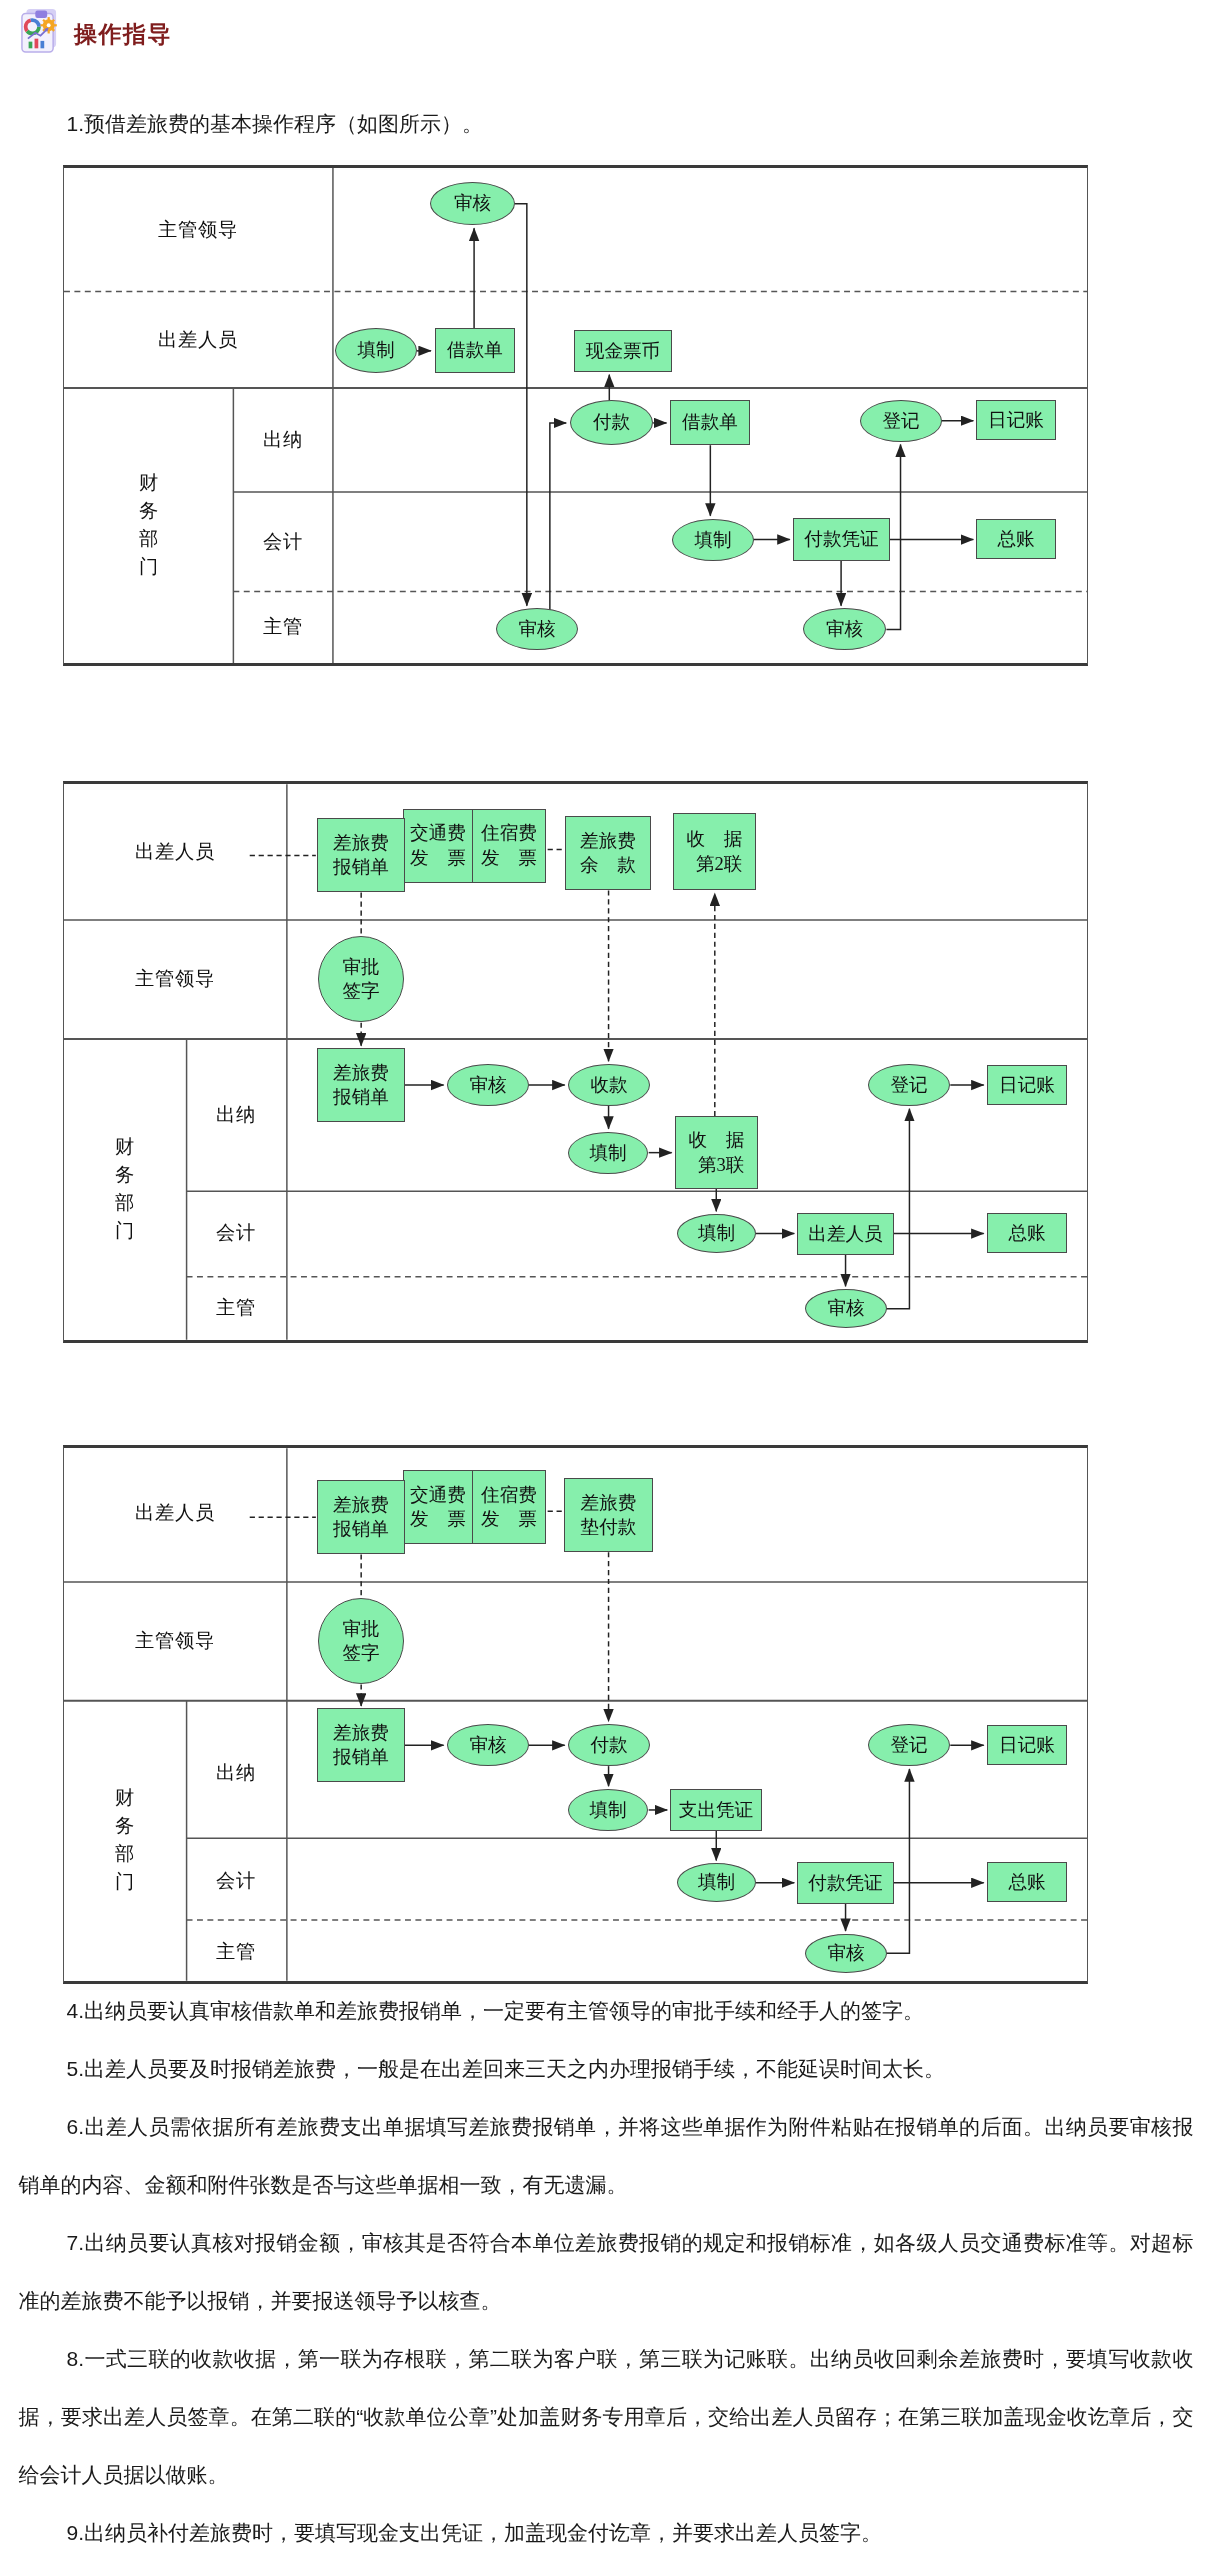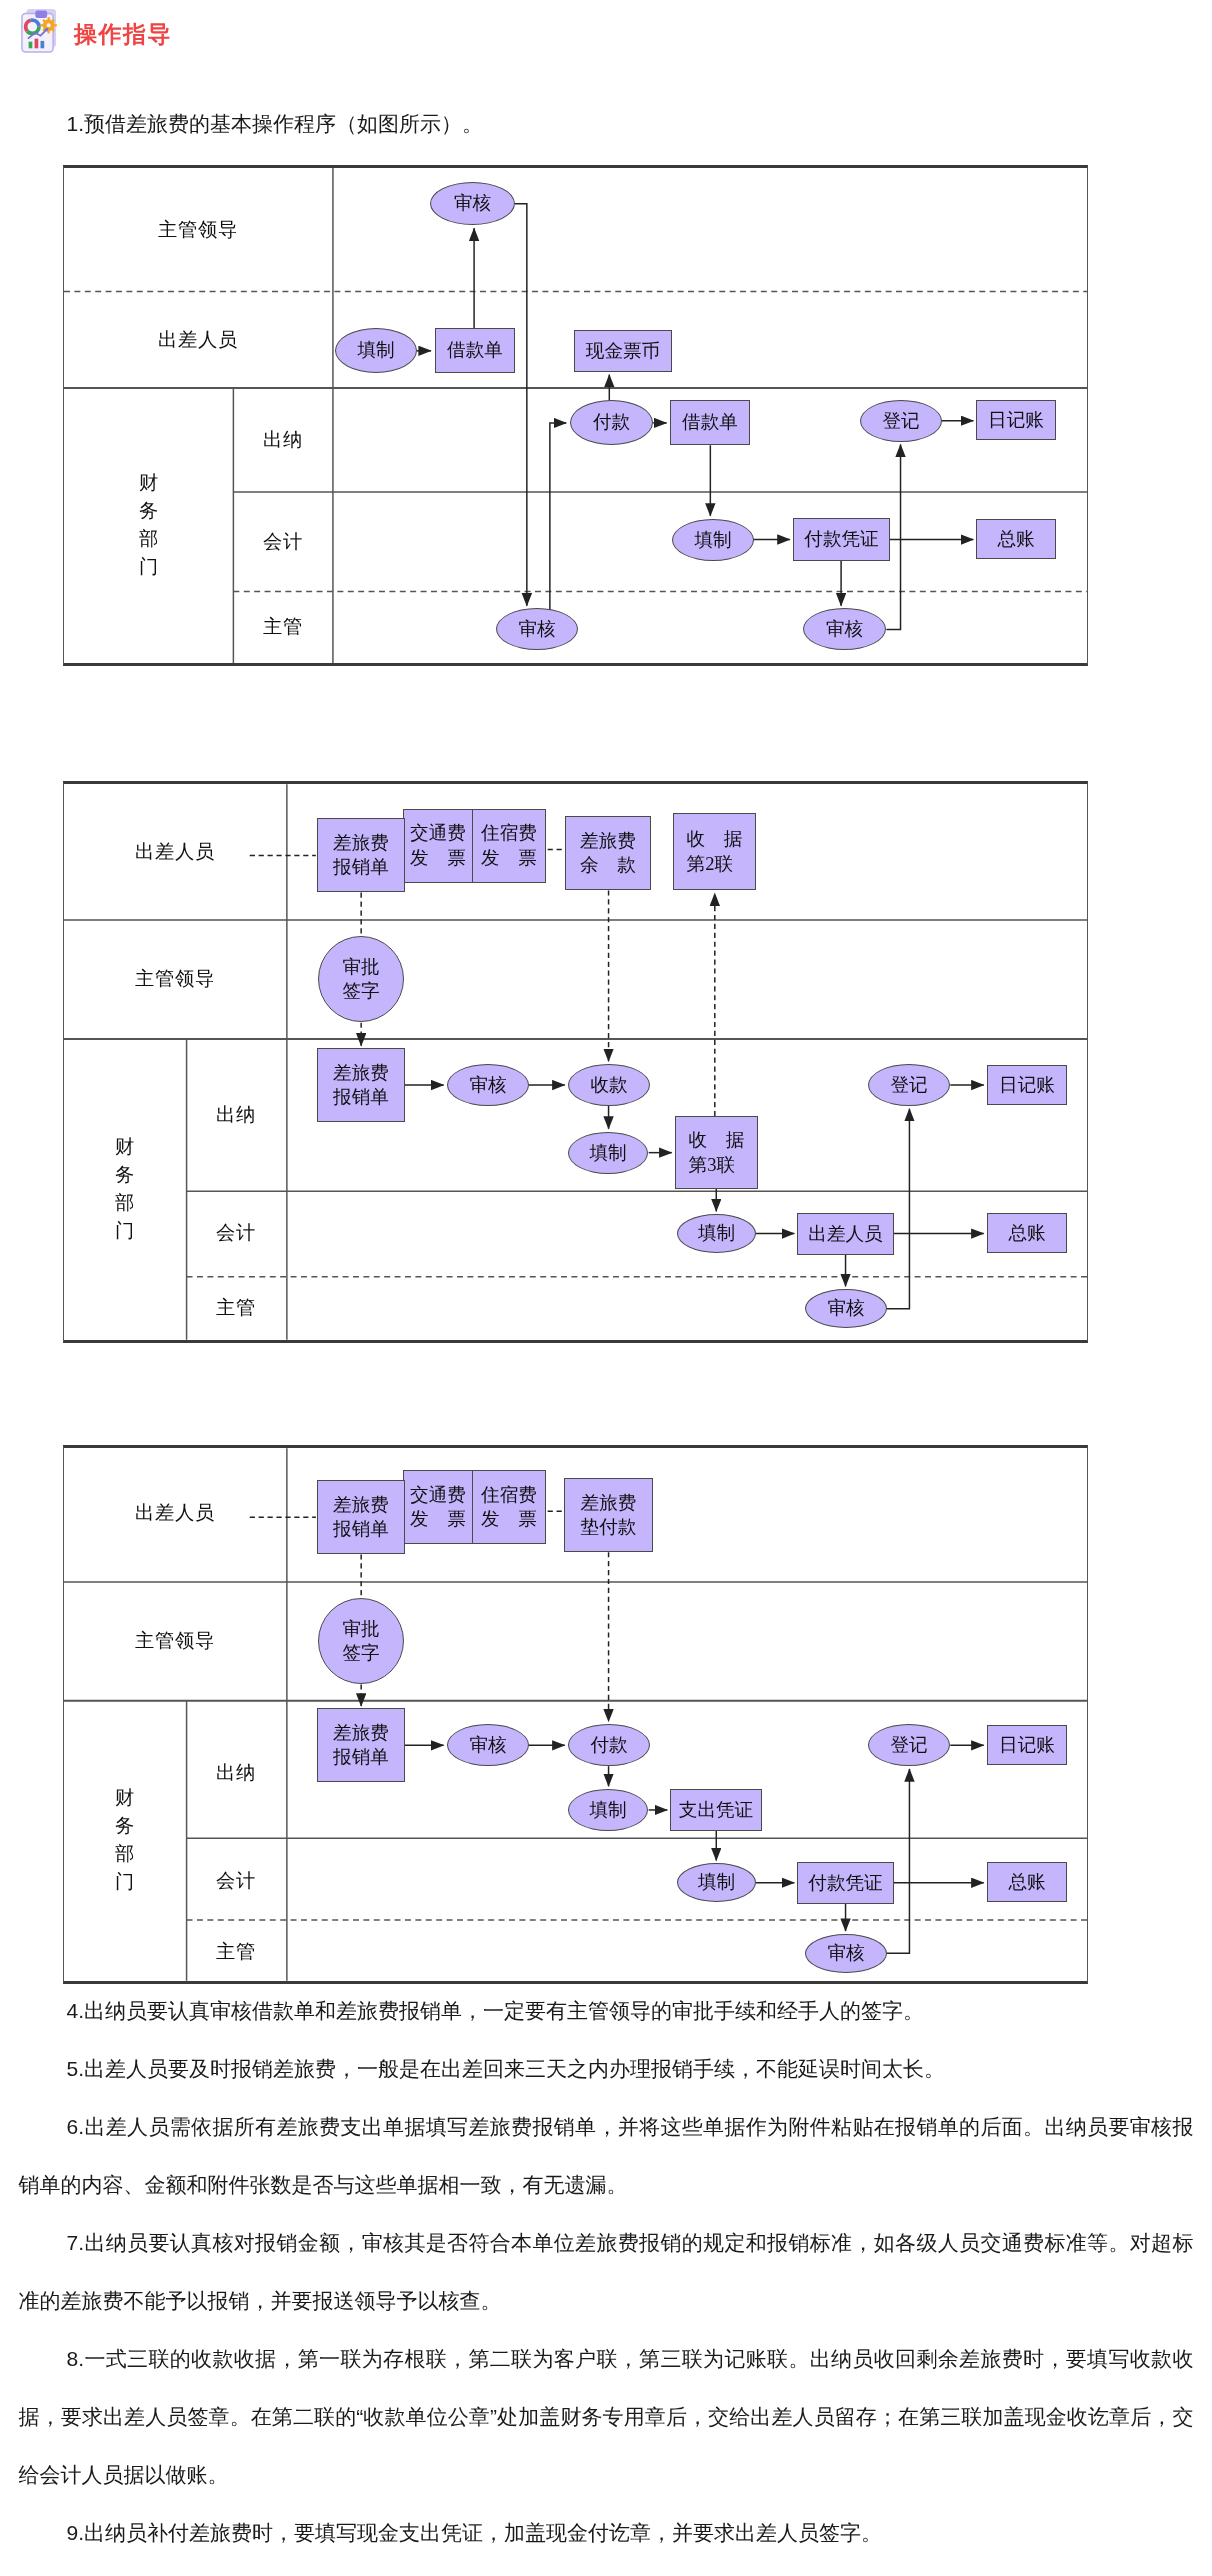--- a/index.html
+++ b/index.html
@@ -11,22 +11,22 @@
   
   .sec-title{position:absolute;left:18.6px;right:18.6px;font-size:21px;color:#1a1a1a;text-indent:48px;}
   #paras{position:absolute;left:18.6px;right:18.6px;top:1982px;}
   #paras p{margin:0;font-size:21px;line-height:58px;text-align:justify;text-indent:48px;color:#1a1a1a;}
   
   .chart{position:absolute;left:63px;width:1023px;background:#fff;
          border-top:3px solid #3a3a3a;border-bottom:3px solid #3a3a3a;
          border-left:1.5px solid #555;border-right:1.5px solid #555;
          font-family:"Liberation Serif",serif;}
   .chart svg{position:absolute;left:0;top:0;}
-  .box,.ell,.circ{position:absolute;box-sizing:border-box;border:1.5px solid #4a4a4a;background:#c4b5fd;
-         display:flex;align-items:center;justify-content:center;text-align:left;
+  .box,.ell,.circ{position:absolute;box-sizing:border-box;border:1.5px solid #4a4a4a;background:#86efac;
+         display:flex;align-items:center;justify-content:center;text-align:right;
          font-size:18.6px;line-height:1.3;white-space:pre-line;color:#111;z-index:2;}
   .ell{border-radius:50%;}
   .circ{border-radius:50%;}
   .lane-label{position:absolute;transform:translate(-50%,-50%);font-size:19.3px;color:#111;
          white-space:pre-line;text-align:center;line-height:1.45;z-index:2;letter-spacing:0.7px;}
 </style>
 </head>
 <body>
 
 <div id="page">
@@ -49,21 +49,21 @@
       </g>
       <circle cx="44" cy="26" r="5.6" fill="#f5a623"></circle>
         <circle cx="44" cy="26" r="2.6" fill="#fff"></circle>
       <rect x="17" y="48" width="5" height="9" fill="#3aa655"></rect>
       <rect x="25" y="44" width="5" height="13" fill="#e0485a"></rect>
       <rect x="33" y="47" width="5" height="10" fill="#4a7fd4"></rect>
       <polyline points="16,44 26,36 33,40 42,31" fill="none" stroke="#7a6fd0" stroke-width="2.4"></polyline>
       <polygon points="44,29 38,31 42,35" fill="#7a6fd0"></polygon>
     </svg>
   </div>
-  <div id="hdr-title" style="color:#ef4444;">操作指导</div>
+  <div id="hdr-title" style="color:#7f1d1d;">操作指导</div>
 
   <div class="sec-title" style="top:110px;">1.预借差旅费的基本操作程序（如图所示）。</div>
 
   <div class="chart" style="top:165px;height:495px;">
     <svg width="1023" height="495" viewBox="0 0 1377 666">
       <defs>
         <marker id="a1" markerWidth="10" markerHeight="8" refX="8.5" refY="3.5" orient="auto">
           <path d="M0,0 L9,3.5 L0,7 z" fill="#222"></path>
         </marker>
       </defs>

